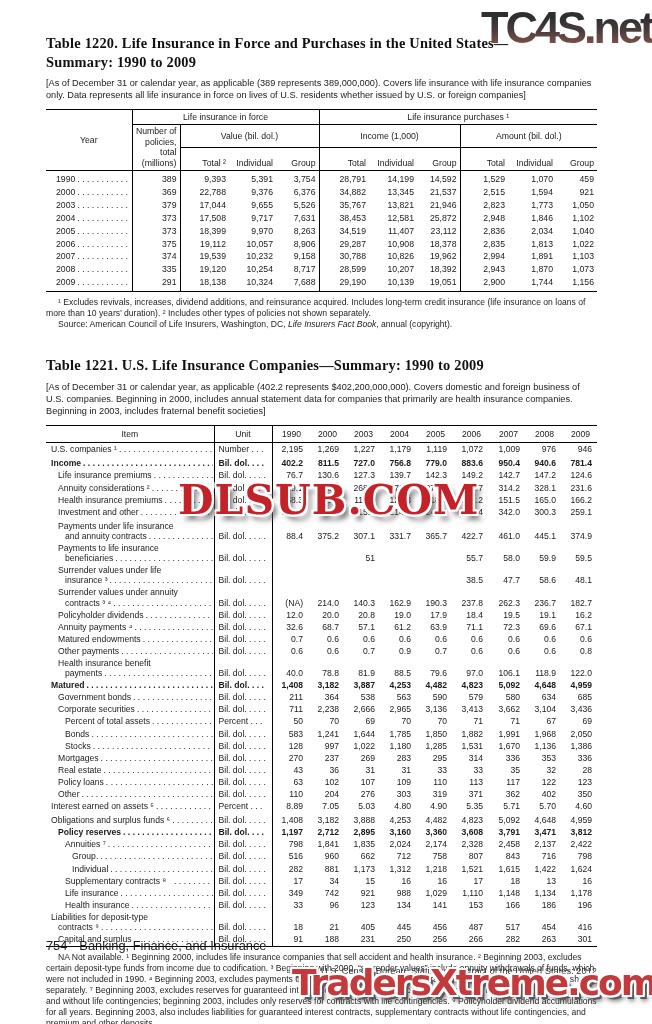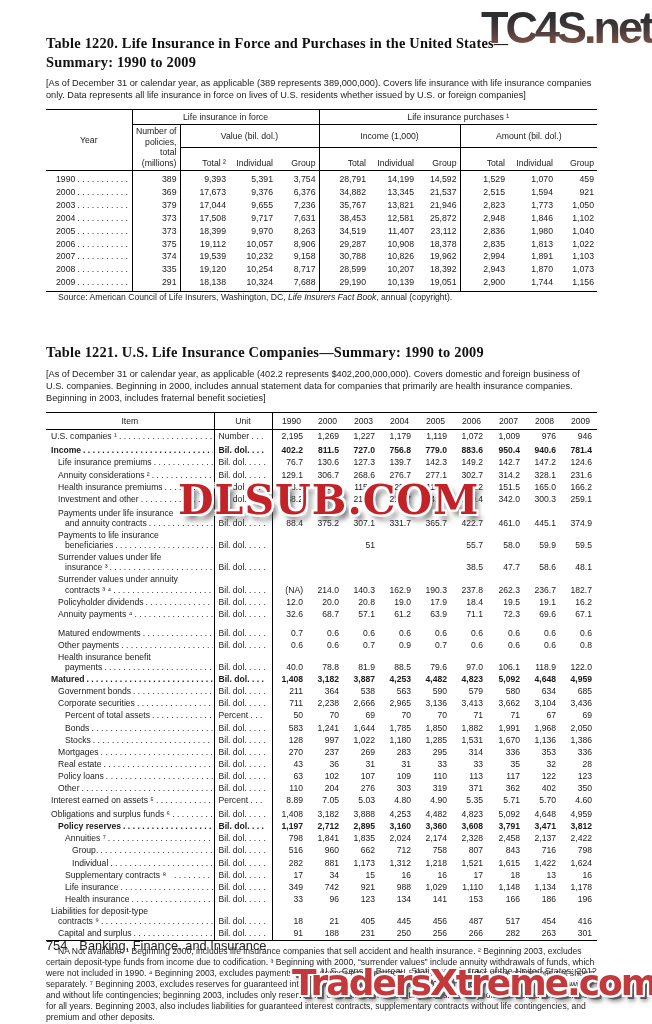--- a/index.html
+++ b/index.html
@@ -47,21 +47,21 @@
   .t1221 td.val{text-align:right;padding-right:5px;}
   .t1221 .unit-cell{padding-left:4px;white-space:nowrap;overflow:hidden;}
   .t1221 tr.b td{font-weight:bold;}
   .t1221 tr.gap td{padding-top:3px;}
   .t1221 td.section{padding:4px 0 1px 160px;letter-spacing:.4px;white-space:nowrap;}
   .t1221 tbody tr:last-child td{border-bottom:1.5px solid #000;padding-bottom:2px;}
 
   
   .fn{font-size:8.6px;line-height:11px;margin:5px 0 0;text-indent:12px;color:#1d1d1d;}
   .fn.src{margin-top:0;}
-  .gap-1221{margin-top:40px;}
+  .gap-1221{margin-top:26px;}
 
   
   .page-footer{position:absolute;left:46px;top:938px;font-size:12.8px;color:#222;}
   .page-num{margin-right:12px;}
   .credit{position:absolute;top:966px;left:0;width:597px;text-align:right;
           font-size:9.3px;color:#333;}
 
   
   .wm{position:absolute;z-index:9;pointer-events:none;}
   .wm-top{top:2px;right:0;font-family:"Liberation Sans",sans-serif;font-weight:bold;
@@ -155,41 +155,41 @@
           <td>459</td>
         </tr>
         <tr>
           <td class="year-cell">
             <div class="leader" style="padding-left: 0px;">
               <span class="lt">2000</span>
               <span class="dots">. . . . . . . . . . . . . . . . . . . . . . . . . . . . . . . . . . . . . . . . . . . .</span>
             </div>
           </td>
           <td class="bl">369</td>
-          <td class="bl">17,673</td>
+          <td class="bl">22,788</td>
           <td>9,376</td>
           <td>6,376</td>
           <td class="bl">34,882</td>
           <td>13,345</td>
           <td>21,537</td>
           <td class="bl">2,515</td>
           <td>1,594</td>
           <td>921</td>
         </tr>
         <tr>
           <td class="year-cell">
             <div class="leader" style="padding-left: 0px;">
               <span class="lt">2003</span>
               <span class="dots">. . . . . . . . . . . . . . . . . . . . . . . . . . . . . . . . . . . . . . . . . . . .</span>
             </div>
           </td>
           <td class="bl">379</td>
           <td class="bl">17,044</td>
           <td>9,655</td>
-          <td>7,236</td>
+          <td>5,526</td>
           <td class="bl">35,767</td>
           <td>13,821</td>
           <td>21,946</td>
           <td class="bl">2,823</td>
           <td>1,773</td>
           <td>1,050</td>
         </tr>
         <tr>
           <td class="year-cell">
             <div class="leader" style="padding-left: 0px;">
@@ -216,21 +216,21 @@
             </div>
           </td>
           <td class="bl">373</td>
           <td class="bl">18,399</td>
           <td>9,970</td>
           <td>8,263</td>
           <td class="bl">34,519</td>
           <td>11,407</td>
           <td>23,112</td>
           <td class="bl">2,836</td>
-          <td>1,980</td>
+          <td>2,034</td>
           <td>1,040</td>
         </tr>
         <tr>
           <td class="year-cell">
             <div class="leader" style="padding-left: 0px;">
               <span class="lt">2006</span>
               <span class="dots">. . . . . . . . . . . . . . . . . . . . . . . . . . . . . . . . . . . . . . . . . . . .</span>
             </div>
           </td>
           <td class="bl">375</td>
@@ -294,20 +294,21 @@
           <td class="bl">29,190</td>
           <td>10,139</td>
           <td>19,051</td>
           <td class="bl">2,900</td>
           <td>1,744</td>
           <td>1,156</td>
         </tr>
       </tbody>
   </table>
 
+  <p class="fn first">¹ Excludes revivals, increases, dividend additions, and reinsurance acquired. Includes long-term credit insurance (life insurance on loans of more than 10 years’ duration). ² Includes other types of policies not shown separately.</p>
   <p class="fn src"><span>Source: American Council of Life Insurers, Washington, DC, </span><i>Life Insurers Fact Book</i><span>, annual (copyright).</span></p>
 
   <h1 class="tbl-title gap-1221">Table 1221. U.S. Life Insurance Companies—Summary: 1990 to 2009</h1>
   <p class="note">[As of December 31 or calendar year, as applicable (402.2 represents $402,200,000,000). Covers domestic and foreign business of U.S. companies. Beginning in 2000, includes annual statement data for companies that primarily are health insurance companies. Beginning in 2003, includes fraternal benefit societies]</p>
 
   <table class="t1221">
     <colgroup>
       <col style="width:168px">
         <col style="width:58px">
       <col style="width:36px">
@@ -551,21 +552,21 @@
           <td class="val">57.1</td>
           <td class="val">61.2</td>
           <td class="val">63.9</td>
           <td class="val">71.1</td>
           <td class="val">72.3</td>
           <td class="val">69.6</td>
           <td class="val">67.1</td>
         </tr>
         <tr>
           <td class="item-cell ir">
-            <div class="leader" style="padding-left: 11px; margin-top: 7px;">
+            <div class="leader" style="padding-left: 11px;">
               <span class="lt">Matured endowments</span>
               <span class="dots">. . . . . . . . . . . . . . . . . . . . . . . . . . . . . . . . . . . . . . . . . . . .</span>
             </div>
           </td>
           <td class="unit-cell ur">Bil. dol. . . . .</td>
           <td class="val">0.7</td>
           <td class="val">0.6</td>
           <td class="val">0.6</td>
           <td class="val">0.6</td>
           <td class="val">0.6</td>

